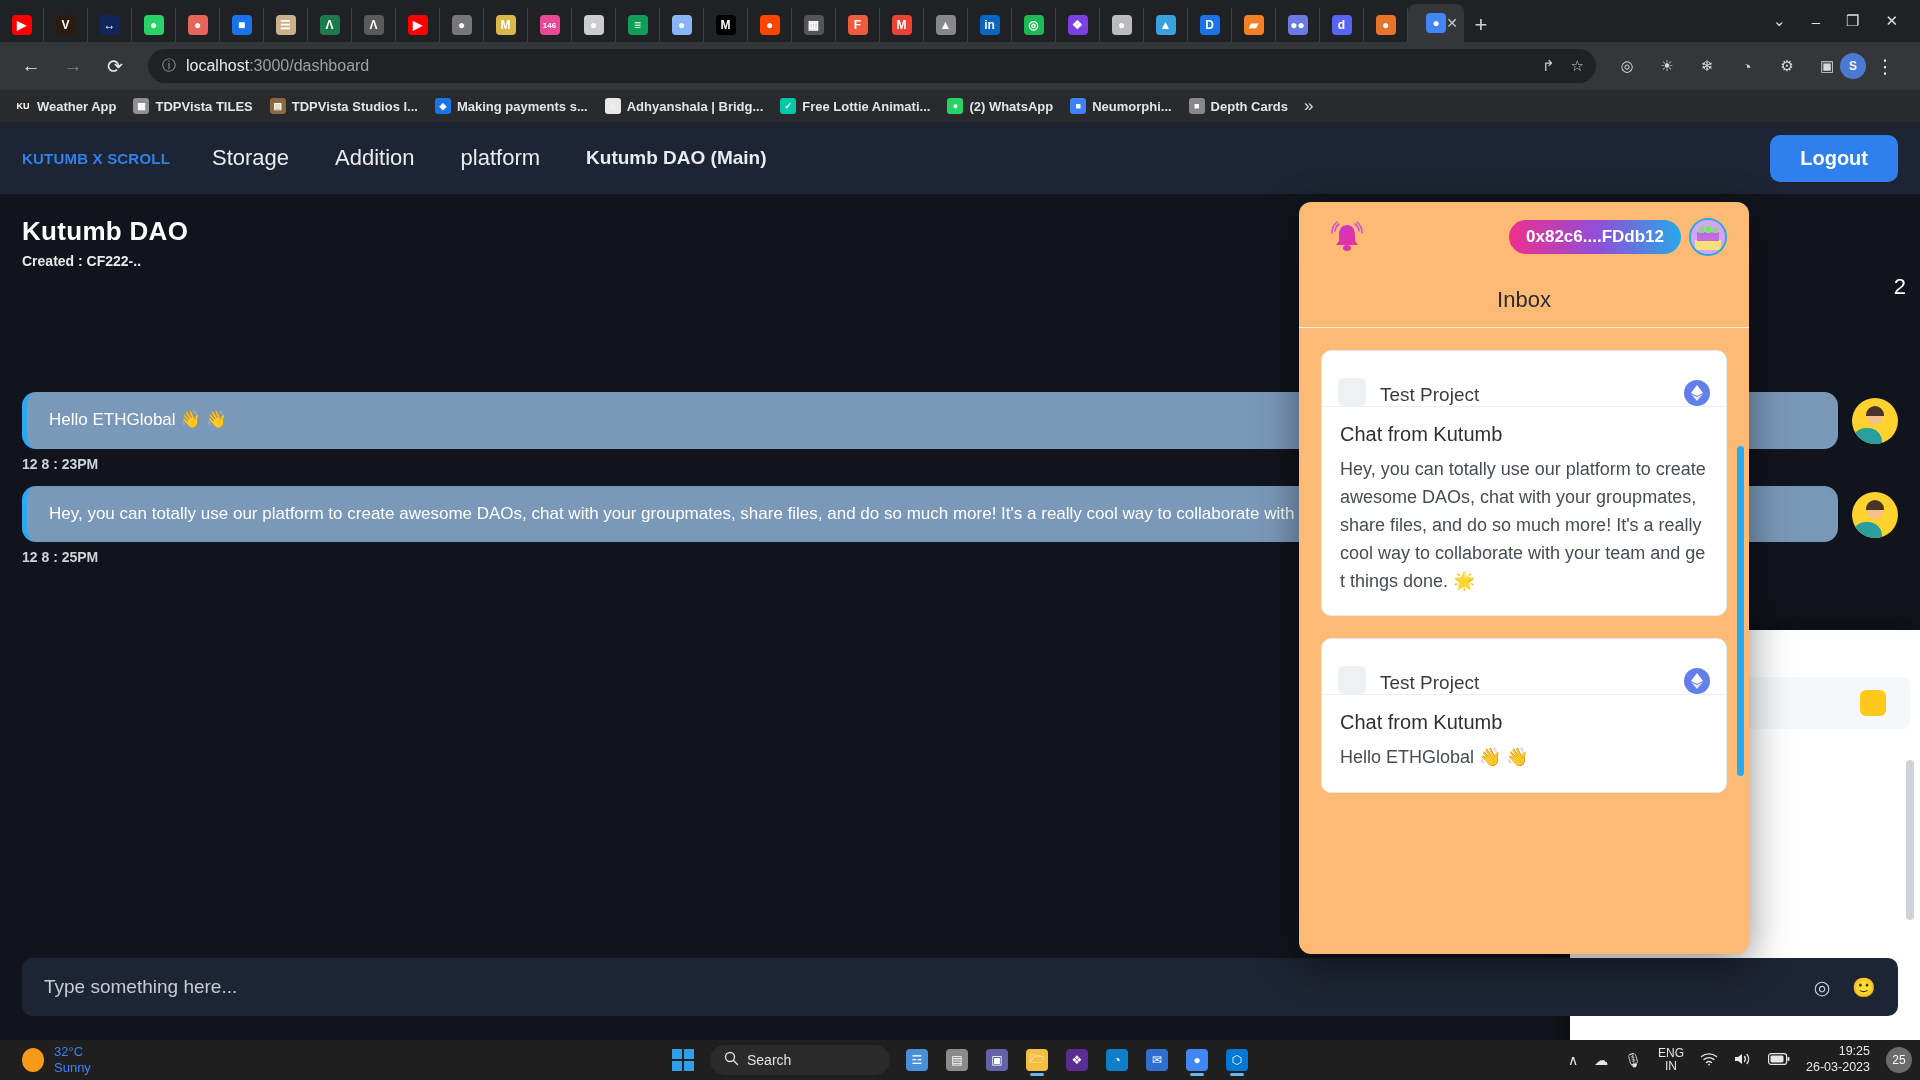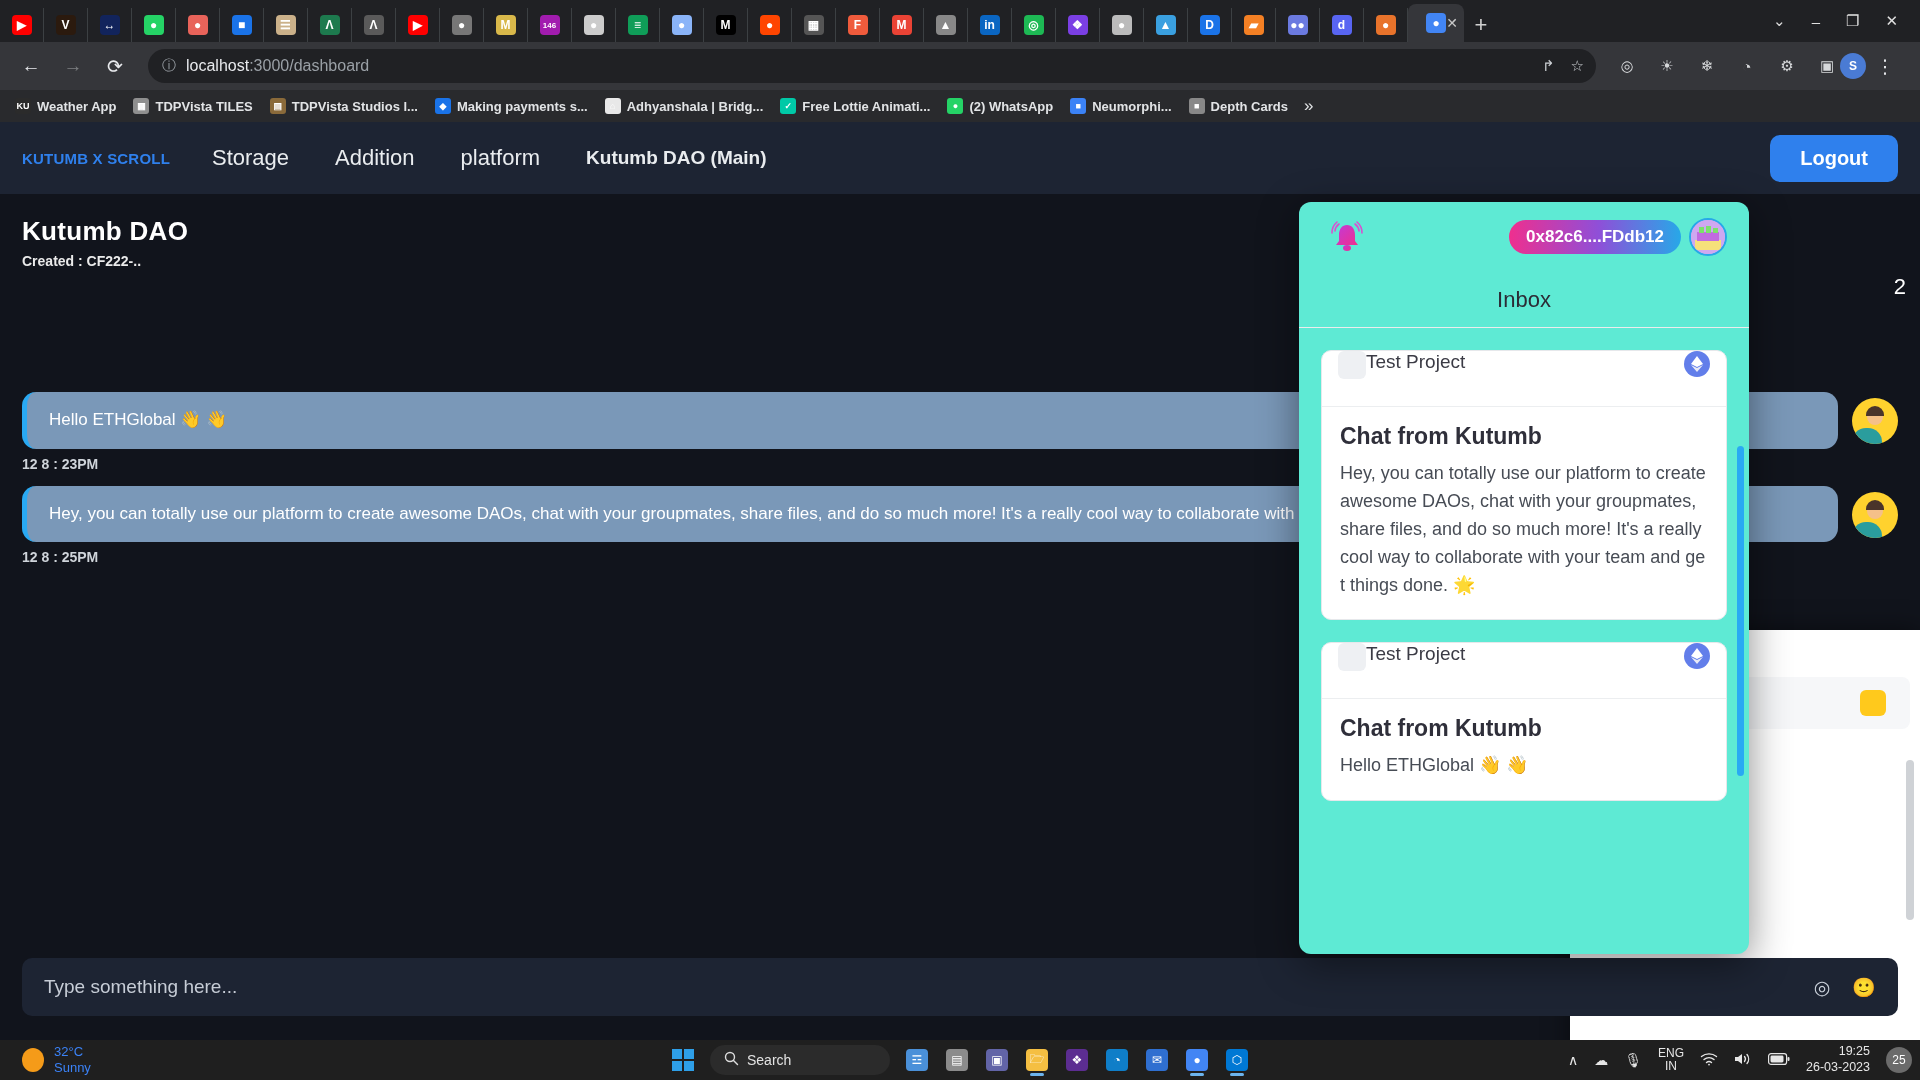--- a/index.html
+++ b/index.html
@@ -96,21 +96,21 @@
   .ep-cats { display:flex; align-items:center; gap:22px; padding:14px 18px 10px 18px; color:#8b8f96; font-size:19px;}
   .ep-row { background:#f6f7f9; margin:0 10px; border-radius:8px; height:52px; display:flex; align-items:center; justify-content:flex-end; padding-right:24px;}
   .ep-sq { width:26px; height:26px; background:#ffc91c; border-radius:6px;}
   .ep-sec { color:#9aa0a6; font-size:15px; font-weight:700; letter-spacing:.6px; padding:26px 0 0 22px;}
   .ep-emoji { font-size:24px; padding:12px 0 0 22px;}
   .ep-scroll { position:absolute; right:6px; top:130px; width:8px; height:160px; background:#cfd2d6; border-radius:4px;}
 
   
   .notifpanel {
     position:absolute; left:1299px; top:80px; width:450px; height:752px;
-    background:#5eead4; border-radius:12px; box-shadow:0 10px 40px rgba(0,0,0,.45);
+    background:#fdba74; border-radius:12px; box-shadow:0 10px 40px rgba(0,0,0,.45);
     overflow:hidden; z-index:50;
   }
   .np-top { height:70px; display:flex; align-items:center; padding:0 22px; position:relative;}
   .bell { width:52px; height:52px; display:flex; align-items:center; justify-content:center; }
   .np-right { margin-left:auto; display:flex; align-items:center; gap:8px;}
   .walletpill {
     height:34px; padding:0 17px; border-radius:17px; color:#fff; font-size:17px; font-weight:700;
     display:flex; align-items:center;
     background:linear-gradient(90deg,#ef2f8e 0%, #8f4fd8 52%, #27a8e8 100%);
   }
@@ -124,26 +124,26 @@
   .np-tab.active:after { content:""; position:absolute; bottom:-1px; left:0; right:0; height:3px; background:#a5256b;}
   .np-body { height:626px; overflow:hidden; position:relative; padding:0 0 0 0; }
   .np-search {
     margin:22px 22px 0 22px; height:52px; background:#f2f4f7; border-radius:26px;
     display:flex; align-items:center; padding:0 20px; gap:14px;
   }
   .np-search .ph { color:#8d939c; font-size:20px; flex:1; }
   .card {
     margin:22px 22px 0 22px; border:1px solid #e6e8eb; border-radius:10px; background:#fff; overflow:hidden;
   }
-  .card-head { height:56px; display:flex; align-items:flex-start; padding:0 16px; gap:0; border-bottom:1px solid #eceef0;}
+  .card-head { height:56px; display:flex; align-items:flex-end; padding:0 16px; gap:14px; border-bottom:1px solid #eceef0;}
   .ph-thumb { width:28px; height:28px; border-radius:6px; background:#eef0f3;}
   .card-proj { color:#3b3b45; font-size:19px; }
   .eth-ico { margin-left:auto; width:26px; height:26px; border-radius:50%; background:#627eea; display:flex; align-items:center; justify-content:center;}
   .card-body { padding:16px 18px 20px 18px; }
-  .card-title { color:#2f2f3a; font-size:23px; margin-bottom:10px; font-weight:700;}
+  .card-title { color:#2f2f3a; font-size:20px; margin-bottom:10px; font-weight:400;}
   .card-text { color:#474c55; font-size:18px; line-height:1.55; word-break:break-all;}
   .np-scrollbar { position:absolute; right:5px; top:118px; width:7px; height:330px; background:#29a9f3; border-radius:4px;}
   .counter { position:absolute; right:14px; top:152px; color:#fff; font-size:22px; z-index:5;}
 
   
   #taskbar { position:absolute; left:0; top:1040px; width:1920px; height:40px; background:#1f1f1f; display:flex; align-items:center; }
   .weather { display:flex; align-items:center; gap:10px; padding-left:22px;}
   .sunball { width:22px; height:24px; border-radius:50%; background:#f59b19;}
   .wx-t { color:#3b82f6; font-size:13px; line-height:1.25;}
   .tb-center { position:absolute; left:50%; transform:translateX(-50%); display:flex; align-items:center; gap:10px;}
@@ -194,21 +194,21 @@
         <div class="minitab">
           <div class="fav" style="background: rgb(255, 0, 0);">▶</div>
         </div>
         <div class="minitab">
           <div class="fav" style="background: rgb(119, 119, 119);">●</div>
         </div>
         <div class="minitab">
           <div class="fav" style="background: rgb(216, 184, 74);">M</div>
         </div>
         <div class="minitab">
-          <div class="fav" style="background: #a21caf; font-size: 8px;">146</div>
+          <div class="fav" style="background: #ec4899; font-size: 8px;">146</div>
         </div>
         <div class="minitab">
           <div class="fav" style="background: rgb(204, 204, 204);">●</div>
         </div>
         <div class="minitab">
           <div class="fav" style="background: rgb(15, 157, 88);">≡</div>
         </div>
         <div class="minitab">
           <div class="fav" style="background: rgb(138, 180, 248);">●</div>
         </div>

